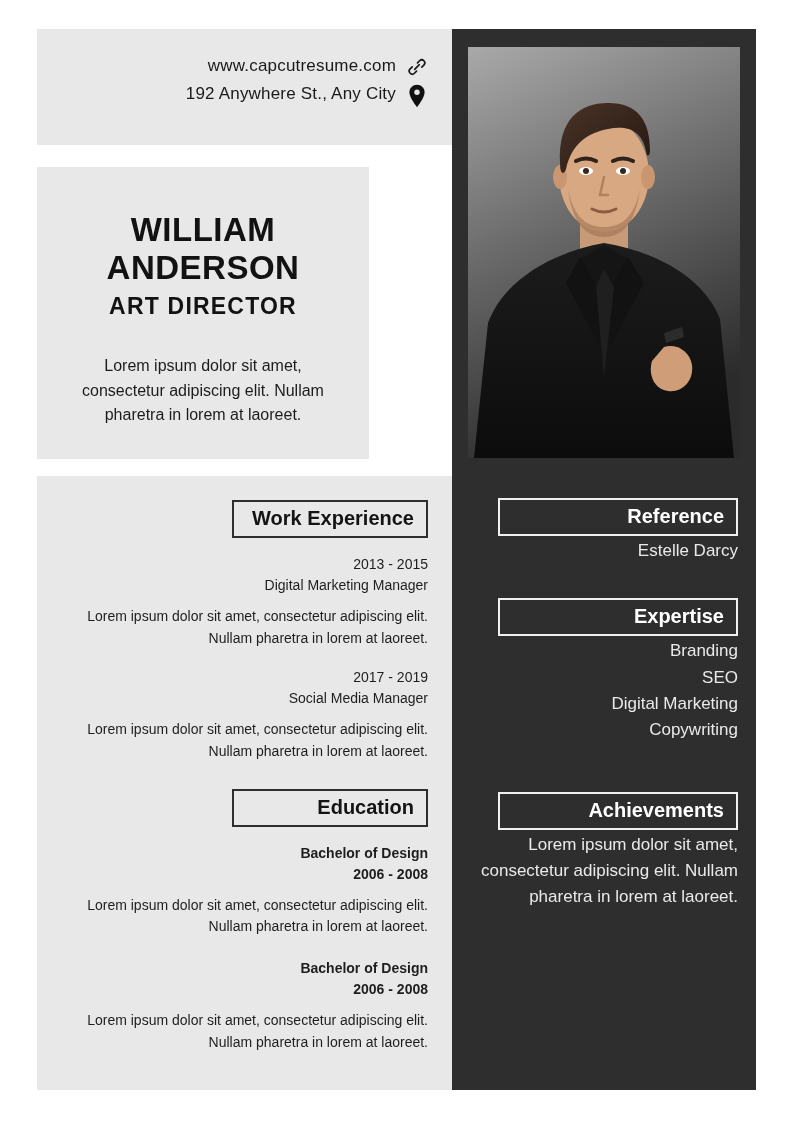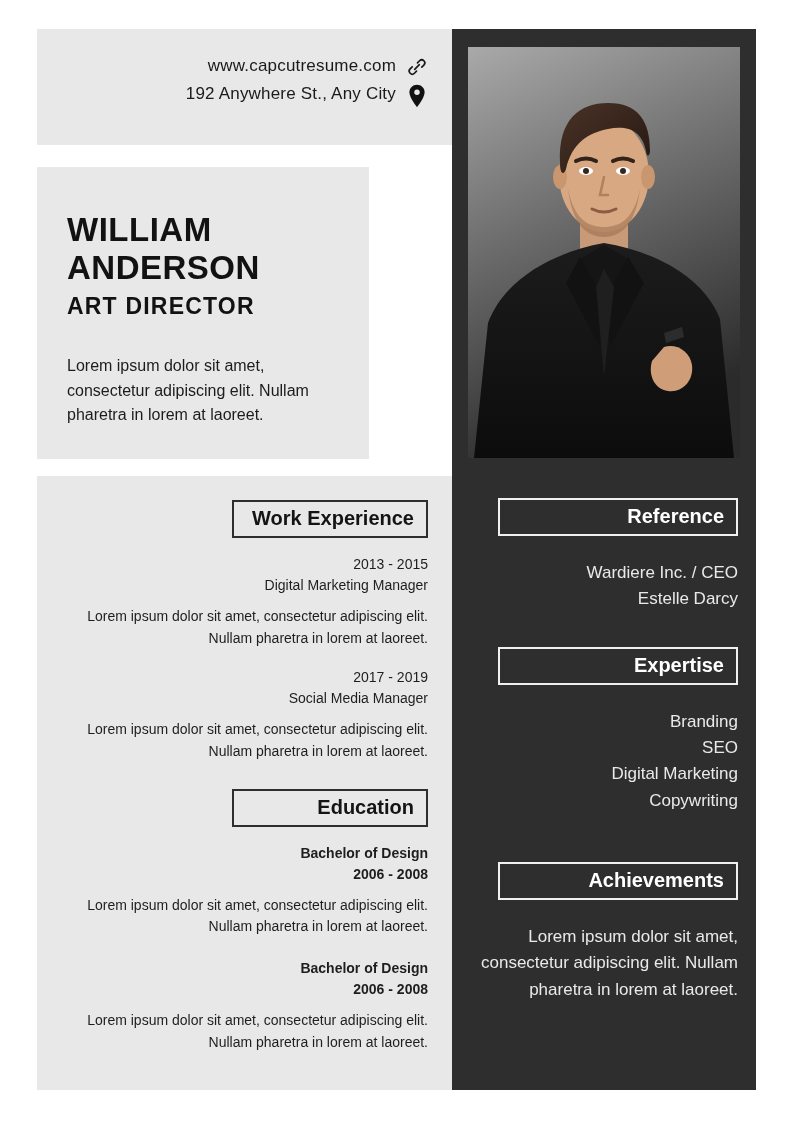--- a/index.html
+++ b/index.html
@@ -66,21 +66,21 @@
   
   .name-block {
     position: absolute;
     left: 37px;
     top: 167px;
     width: 332px;
     height: 292px;
     background: #e8e8e8;
     box-sizing: border-box;
     padding: 44px 30px 0 30px;
-    text-align: left;
+    text-align: center;
   }
   .full-name {
     font-size: 33px;
     font-weight: bold;
     letter-spacing: 0.5px;
     color: #121212;
     line-height: 1.15;
   }
   .job-title {
     font-size: 23px;
@@ -162,21 +162,21 @@
     color: #f0f0f0;
   }
   .sec-head-right {
     border: 2px solid #f0f0f0;
     padding: 5px 12px 6px 12px;
     font-size: 20px;
     font-weight: bold;
     color: #ffffff;
     text-align: right;
     margin-left: 18px;
-    margin-bottom: 24px;
+    margin-bottom: 2px;
   }
   .right-line {
     font-size: 17px;
     line-height: 1.55;
     color: #e9e9e9;
   }
   .block-gap { height: 34px; }
   .block-gap-lg { height: 48px; }
   .para-right {
     font-size: 17px;
@@ -303,21 +303,20 @@
       <div class="entry-role bold">Bachelor of Design</div>
       <div class="entry-role bold">2006 - 2008</div>
       <div class="entry-desc">Lorem ipsum dolor sit amet, consectetur adipiscing elit. Nullam pharetra in lorem at laoreet.</div>
     </div>
 
   </div>
 
   <div class="right-content">
 
     <div class="sec-head-right">Reference</div>
-    <div class="right-line">Wardiere Inc. / CEO</div>
     <div class="right-line">Estelle Darcy</div>
 
     <div class="block-gap"></div>
 
     <div class="sec-head-right">Expertise</div>
     <div class="right-line">Branding</div>
     <div class="right-line">SEO</div>
     <div class="right-line">Digital Marketing</div>
     <div class="right-line">Copywriting</div>
 

